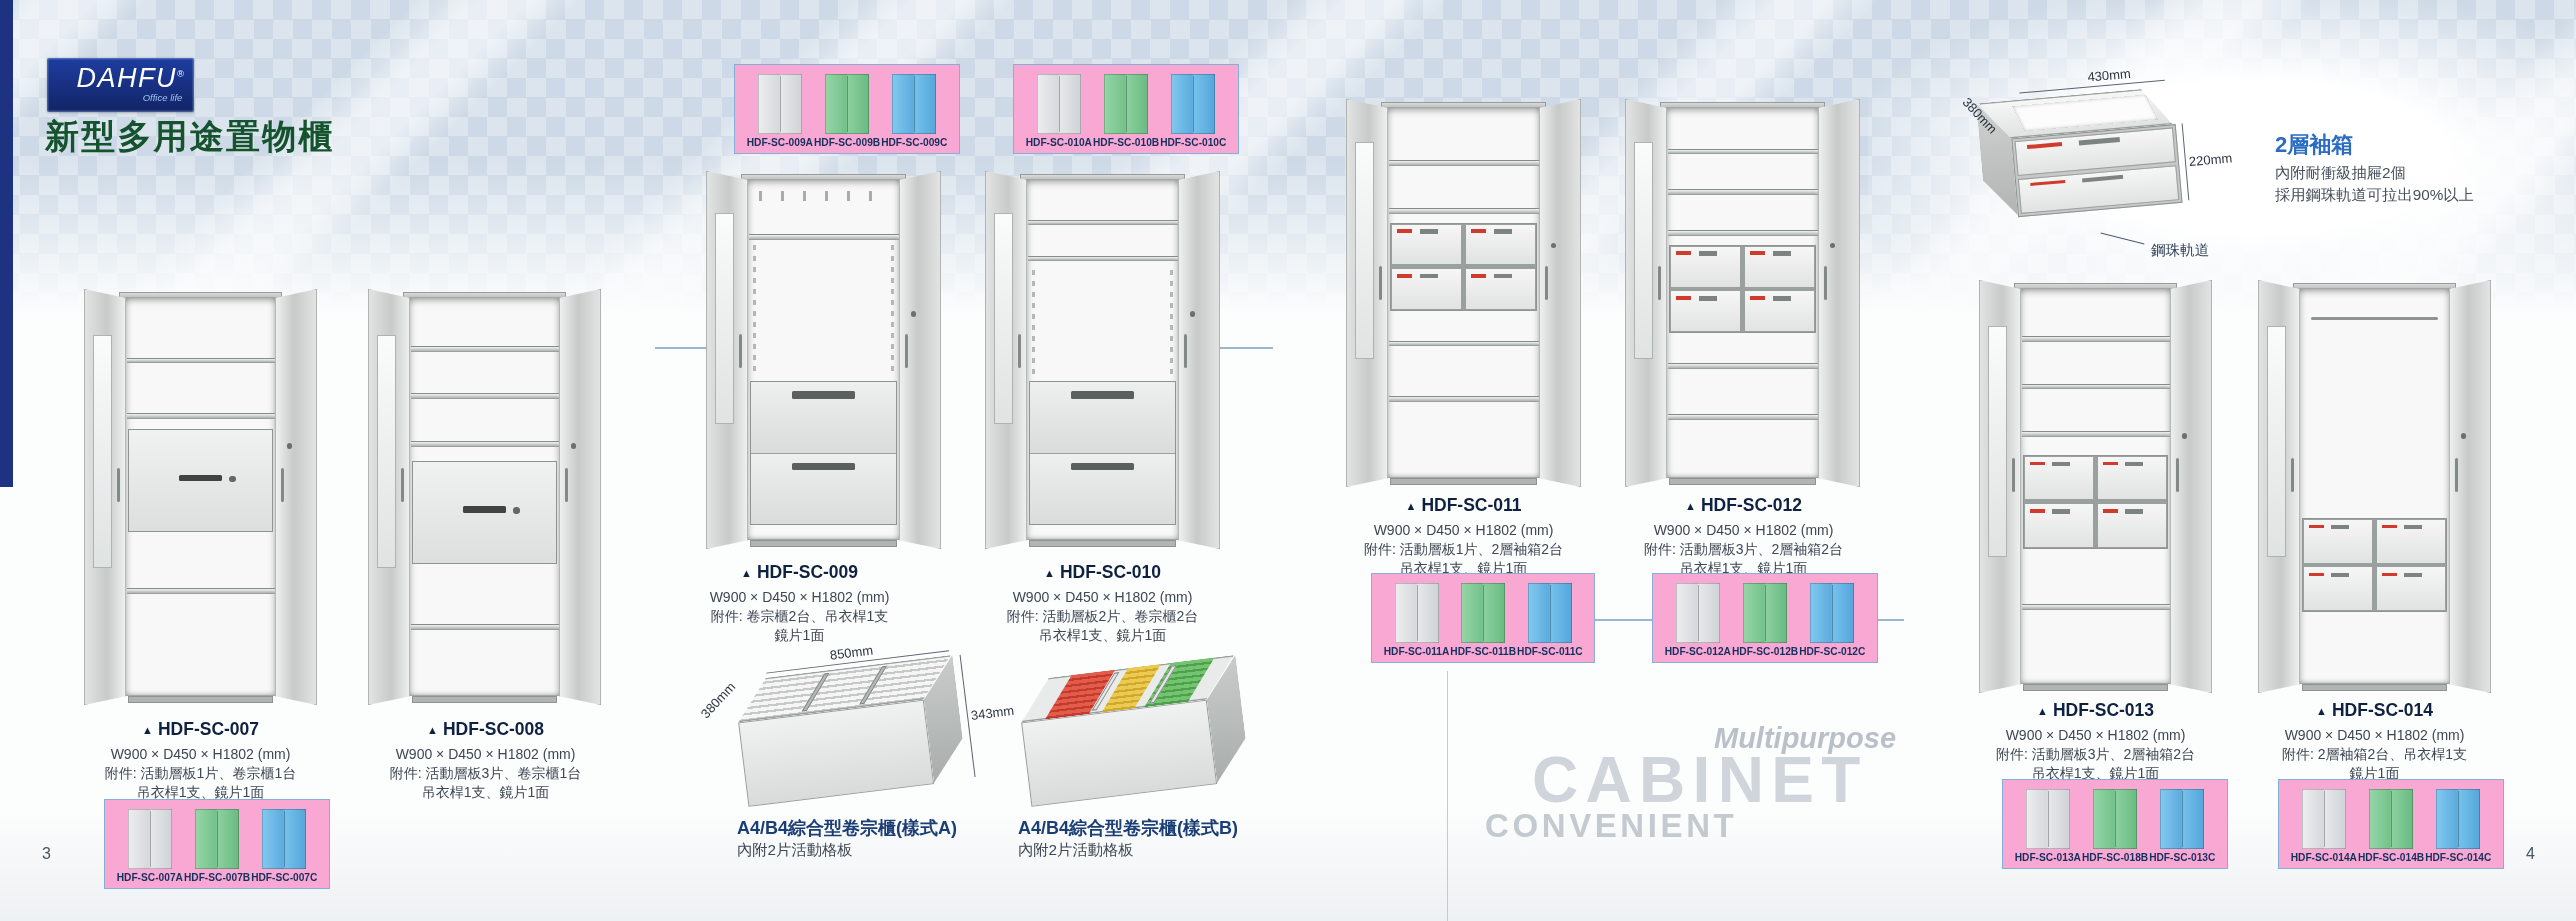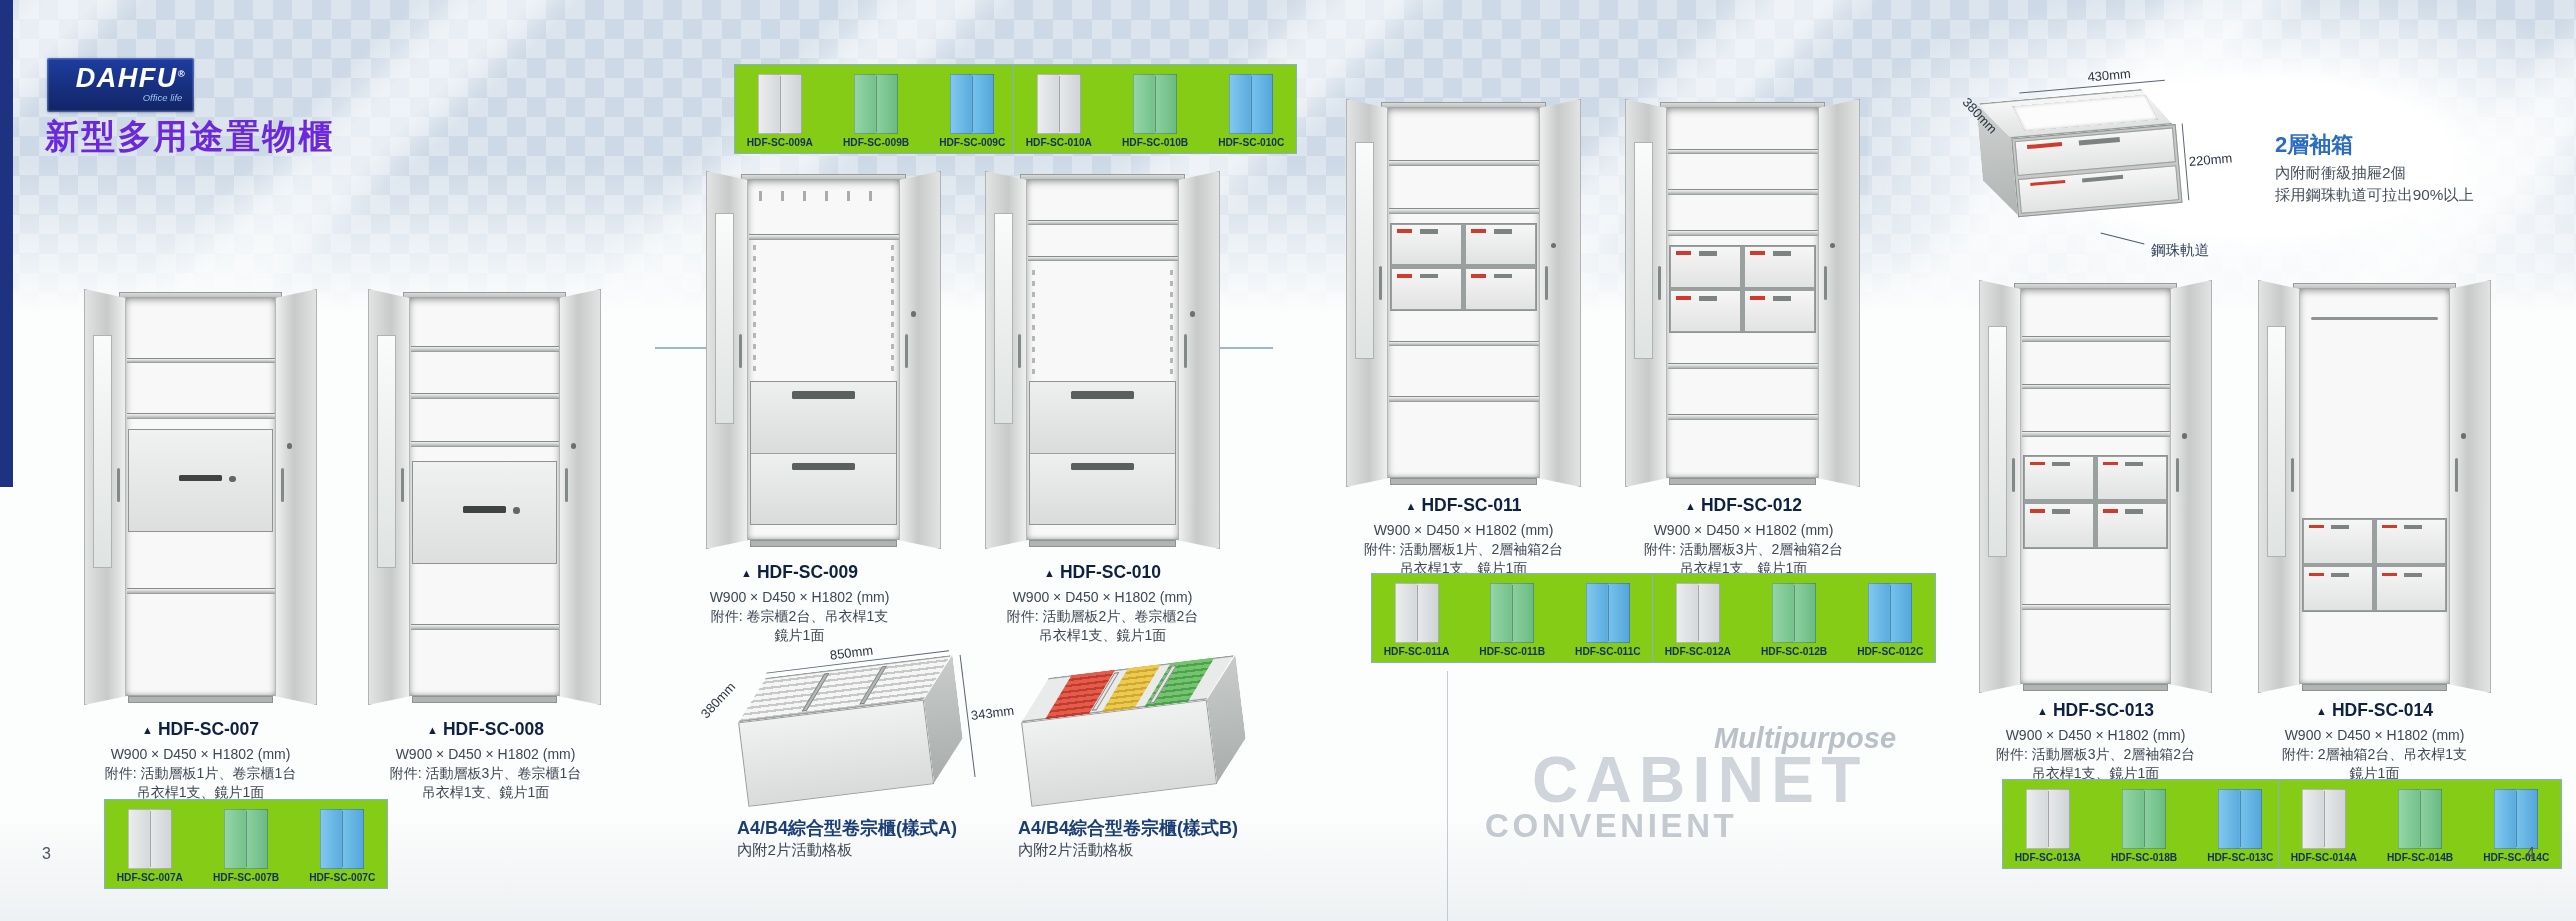--- a/index.html
+++ b/index.html
@@ -17,24 +17,24 @@
   .whitepatch { position:absolute; left:1868px; top:0; width:708px; height:314px; z-index:1;
     background: radial-gradient(ellipse at 55% 50%, #ffffff 35%, rgba(255,255,255,0) 78%); }
   .floor { position:absolute; left:0; bottom:0; right:0; height:109px; z-index:0;
     background: linear-gradient(to bottom, rgba(233,237,240,0), #eef1f3); }
   .leftbar { position:absolute; left:0; top:0; width:13px; height:487px; background:#1d3280; z-index:2; }
 
   
   .logo { position:absolute; left:47px; top:58px; width:147px; height:54px; z-index:3;
     background:linear-gradient(#1d3da0,#122465); border-radius:2.2px;
     box-shadow: inset 0 0 0 1.5px rgba(160,190,240,.35), 0 0.7px 2.2px rgba(0,0,0,.25); color:#fff; }
-  .logo .name { font-style:italic; font-weight:bold; font-size:27px; letter-spacing:1.5px; text-align:center; margin-top:5.1px;padding-left:21px; }
+  .logo .name { font-style:italic; font-weight:normal; font-size:27px; letter-spacing:1.5px; text-align:center; margin-top:5.1px;padding-left:21px; }
   .logo .reg { font-size:9.5px; vertical-align:super; font-style:normal; }
   .logo .tag { font-size:9.5px; color:#9cc3ee; text-align:right; padding-right:11.7px; margin-top:-2.2px; font-style:italic; }
-  .title { position:absolute; left:45px; top:114px; z-index:3; font-size:34px; font-weight:bold; color:#6d28d9; letter-spacing:2.2px; }
+  .title { position:absolute; left:45px; top:114px; z-index:3; font-size:34px; font-weight:bold; color:#14532d; letter-spacing:2.2px; }
 
   
   .wm { position:absolute; z-index:1; font-weight:bold; white-space:nowrap; }
   .wm1 { left:1714px; top:722px; font-size:29px; font-style:italic; color:rgba(140,152,164,.6); }
   .wm2 { left:1532px; top:743px; font-size:64px; letter-spacing:7.3px; color:rgba(168,178,188,.55); text-shadow:0 1.5px 0 rgba(255,255,255,.8); }
   .wm3 { left:1485px; top:807px; font-size:33px; letter-spacing:3.6px; color:rgba(158,168,178,.6); }
 
   
   .cab { position:absolute; z-index:2; }
   .cab .cap { position:absolute; left:35px; right:35px; top:0; height:6.6px;
@@ -71,22 +71,22 @@
   .rod { position:absolute; left:8%; right:8%; height:3.6px; background:#8f9492; border-radius:2.2px; }
   .hooks { position:absolute; left:8%; right:8%; height:10.2px;
     background:repeating-linear-gradient(90deg,#a8adab 0 2.9px, rgba(0,0,0,0) 2.9px 22px); }
   .rails { position:absolute; width:2.9px; background:repeating-linear-gradient(to bottom,#b3b7b5 0 5.1px, rgba(0,0,0,0) 5.1px 11px); }
 
   
   .caption { position:absolute; z-index:2; text-align:center; color:#3e4754; }
   .caption .model { font-size:17.5px; font-weight:bold; color:#0f2140; margin-bottom:5.1px; }
   .caption .tri { font-size:11px; margin-right:5.1px; vertical-align:1.5px; }
   .caption .spec { font-size:14px; line-height:1.34; }
-  .swatches { position:absolute; z-index:2; background:#84cc16; border:1.5px solid #86aed6;
-    display:flex; gap:30px; padding:8.8px 11.7px 4.4px;align-items:flex-end; }
+  .swatches { position:absolute; z-index:2; background:#f9a8d4; border:1.5px solid #86aed6;
+    display:flex; gap:1px; padding:8.8px 11.7px 4.4px;align-items:flex-end; }
   .sw { display:flex; flex-direction:column; align-items:center; gap:3.6px; }
   .chip { width:44px; height:60px; position:relative; box-shadow: inset 0 0 0 0.7px rgba(0,0,0,.28); }
   .chip::before { content:""; position:absolute; left:50%; top:2.2px; bottom:2.2px; width:0.7px; background:rgba(0,0,0,.28); }
   .chip-a { background:linear-gradient(to right,#eceeef 0%,#d6d9dc 48%,#e6e8ea 52%,#cfd3d6 100%); }
   .chip-b { background:linear-gradient(to right,#96d6a8 0%,#74c28b 48%,#8bd09f 52%,#69ba81 100%); }
   .chip-c { background:linear-gradient(to right,#82c9f0 0%,#5cacde 48%,#74c2ec 52%,#54a5da 100%); }
   .swl { font-size:10.2px; font-weight:bold; color:#14305c; white-space:nowrap; }
 
   
   .iso { position:absolute; z-index:2; }

